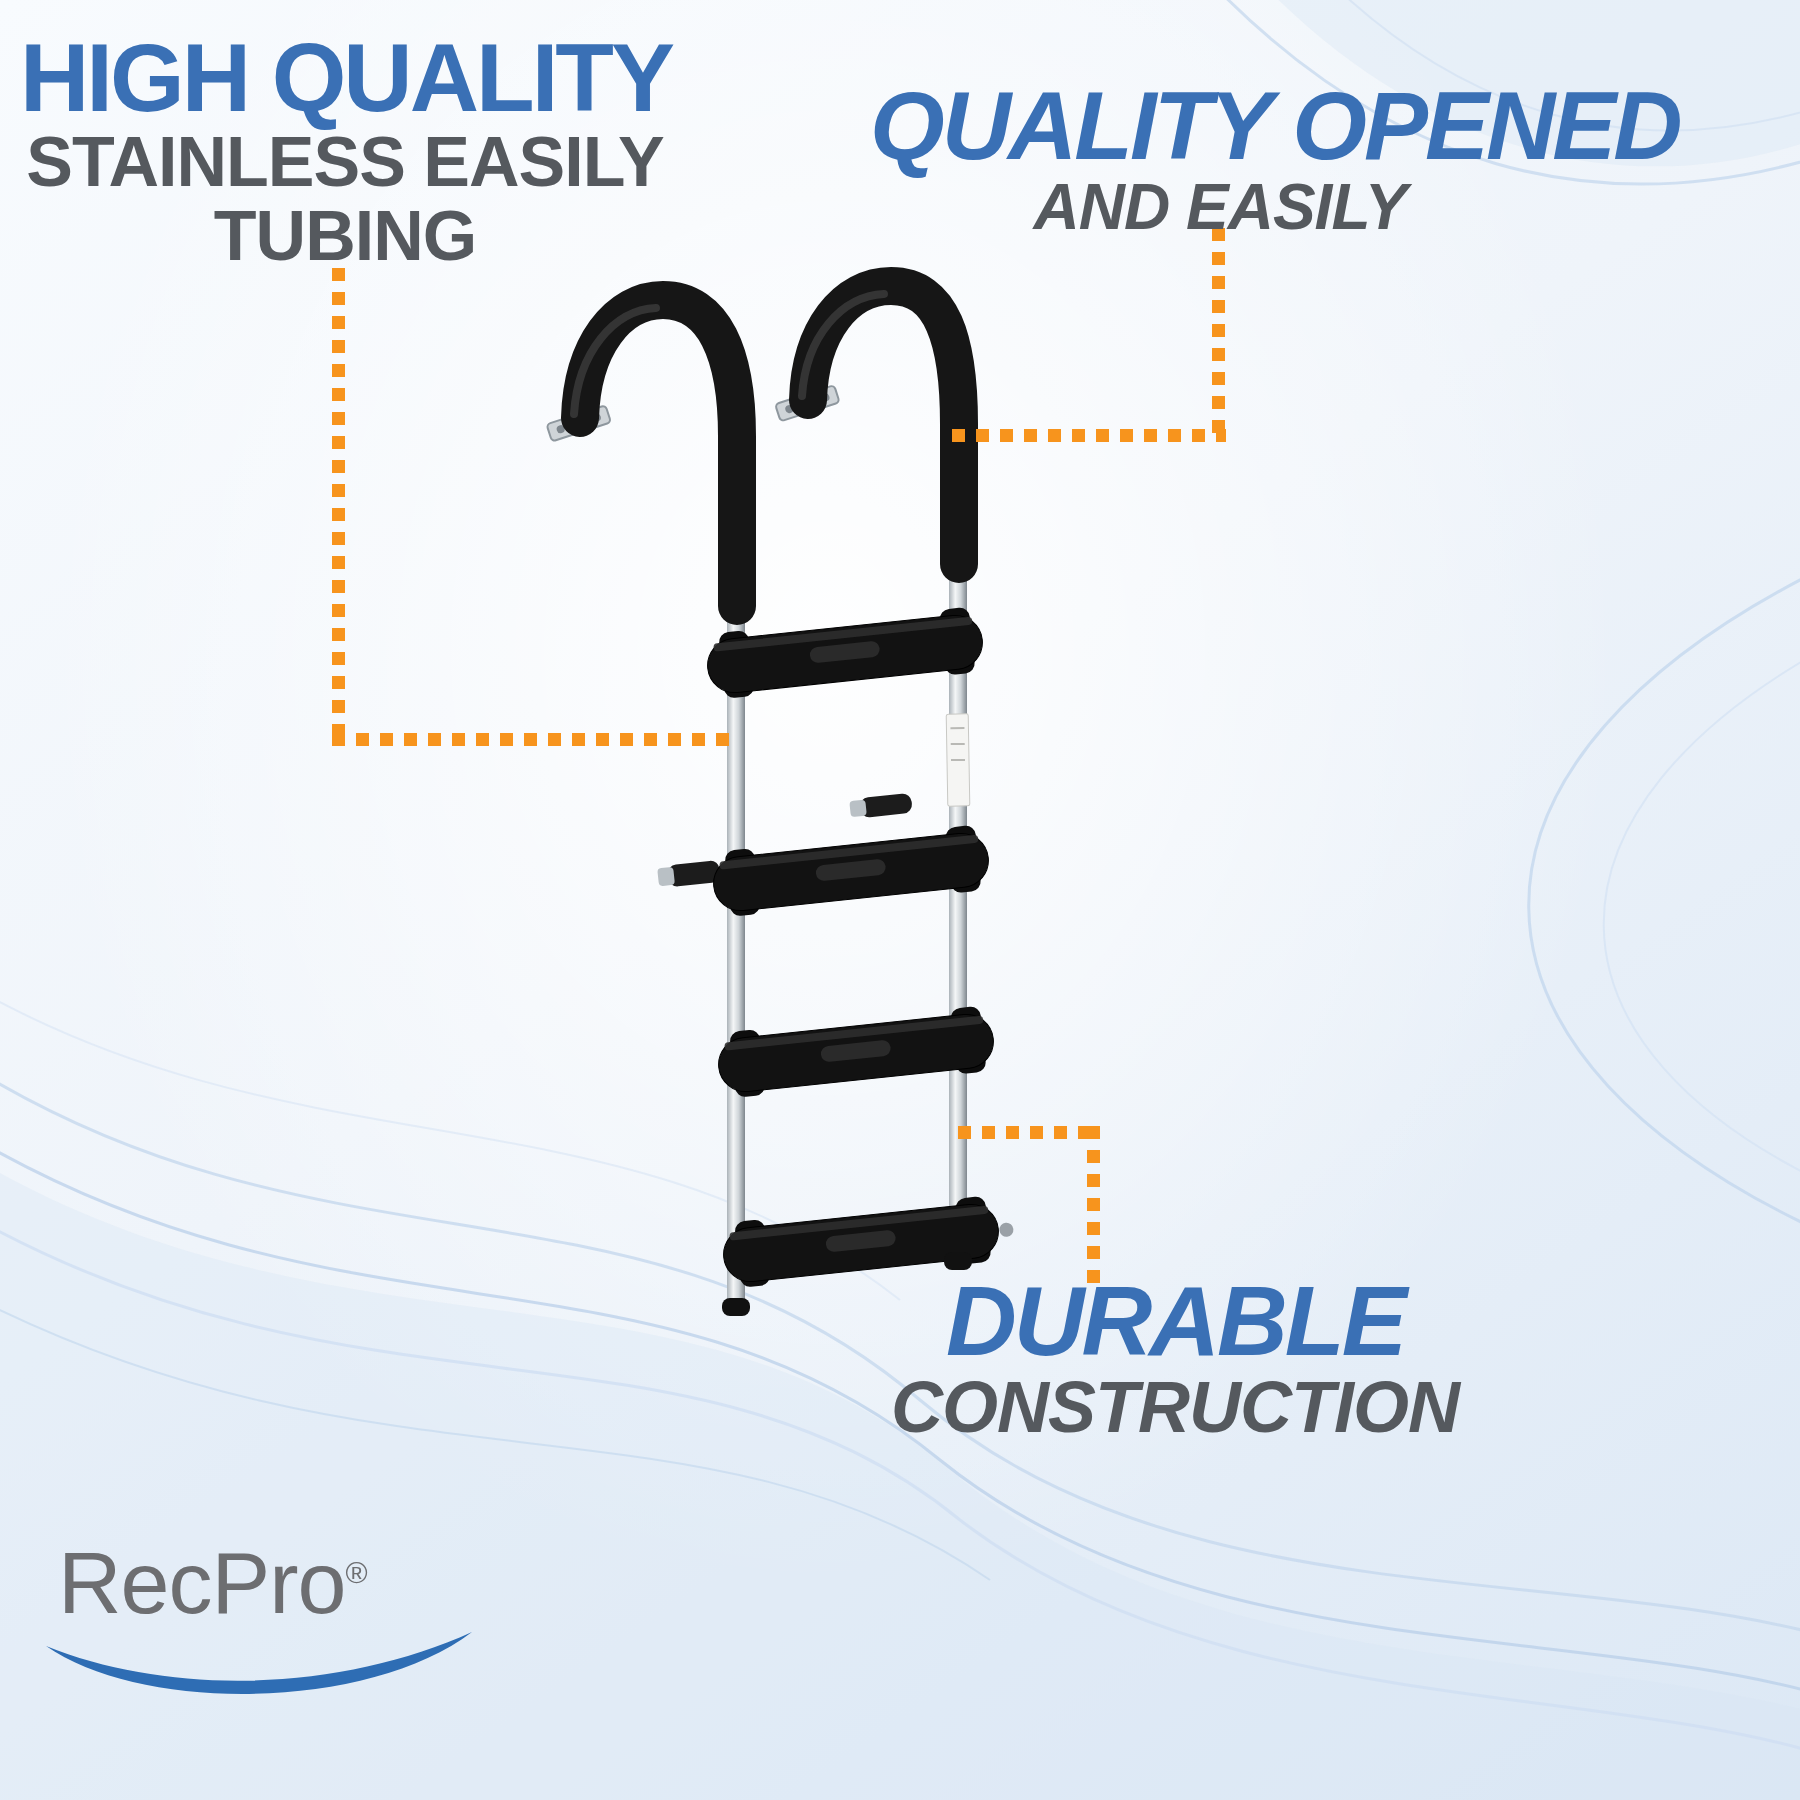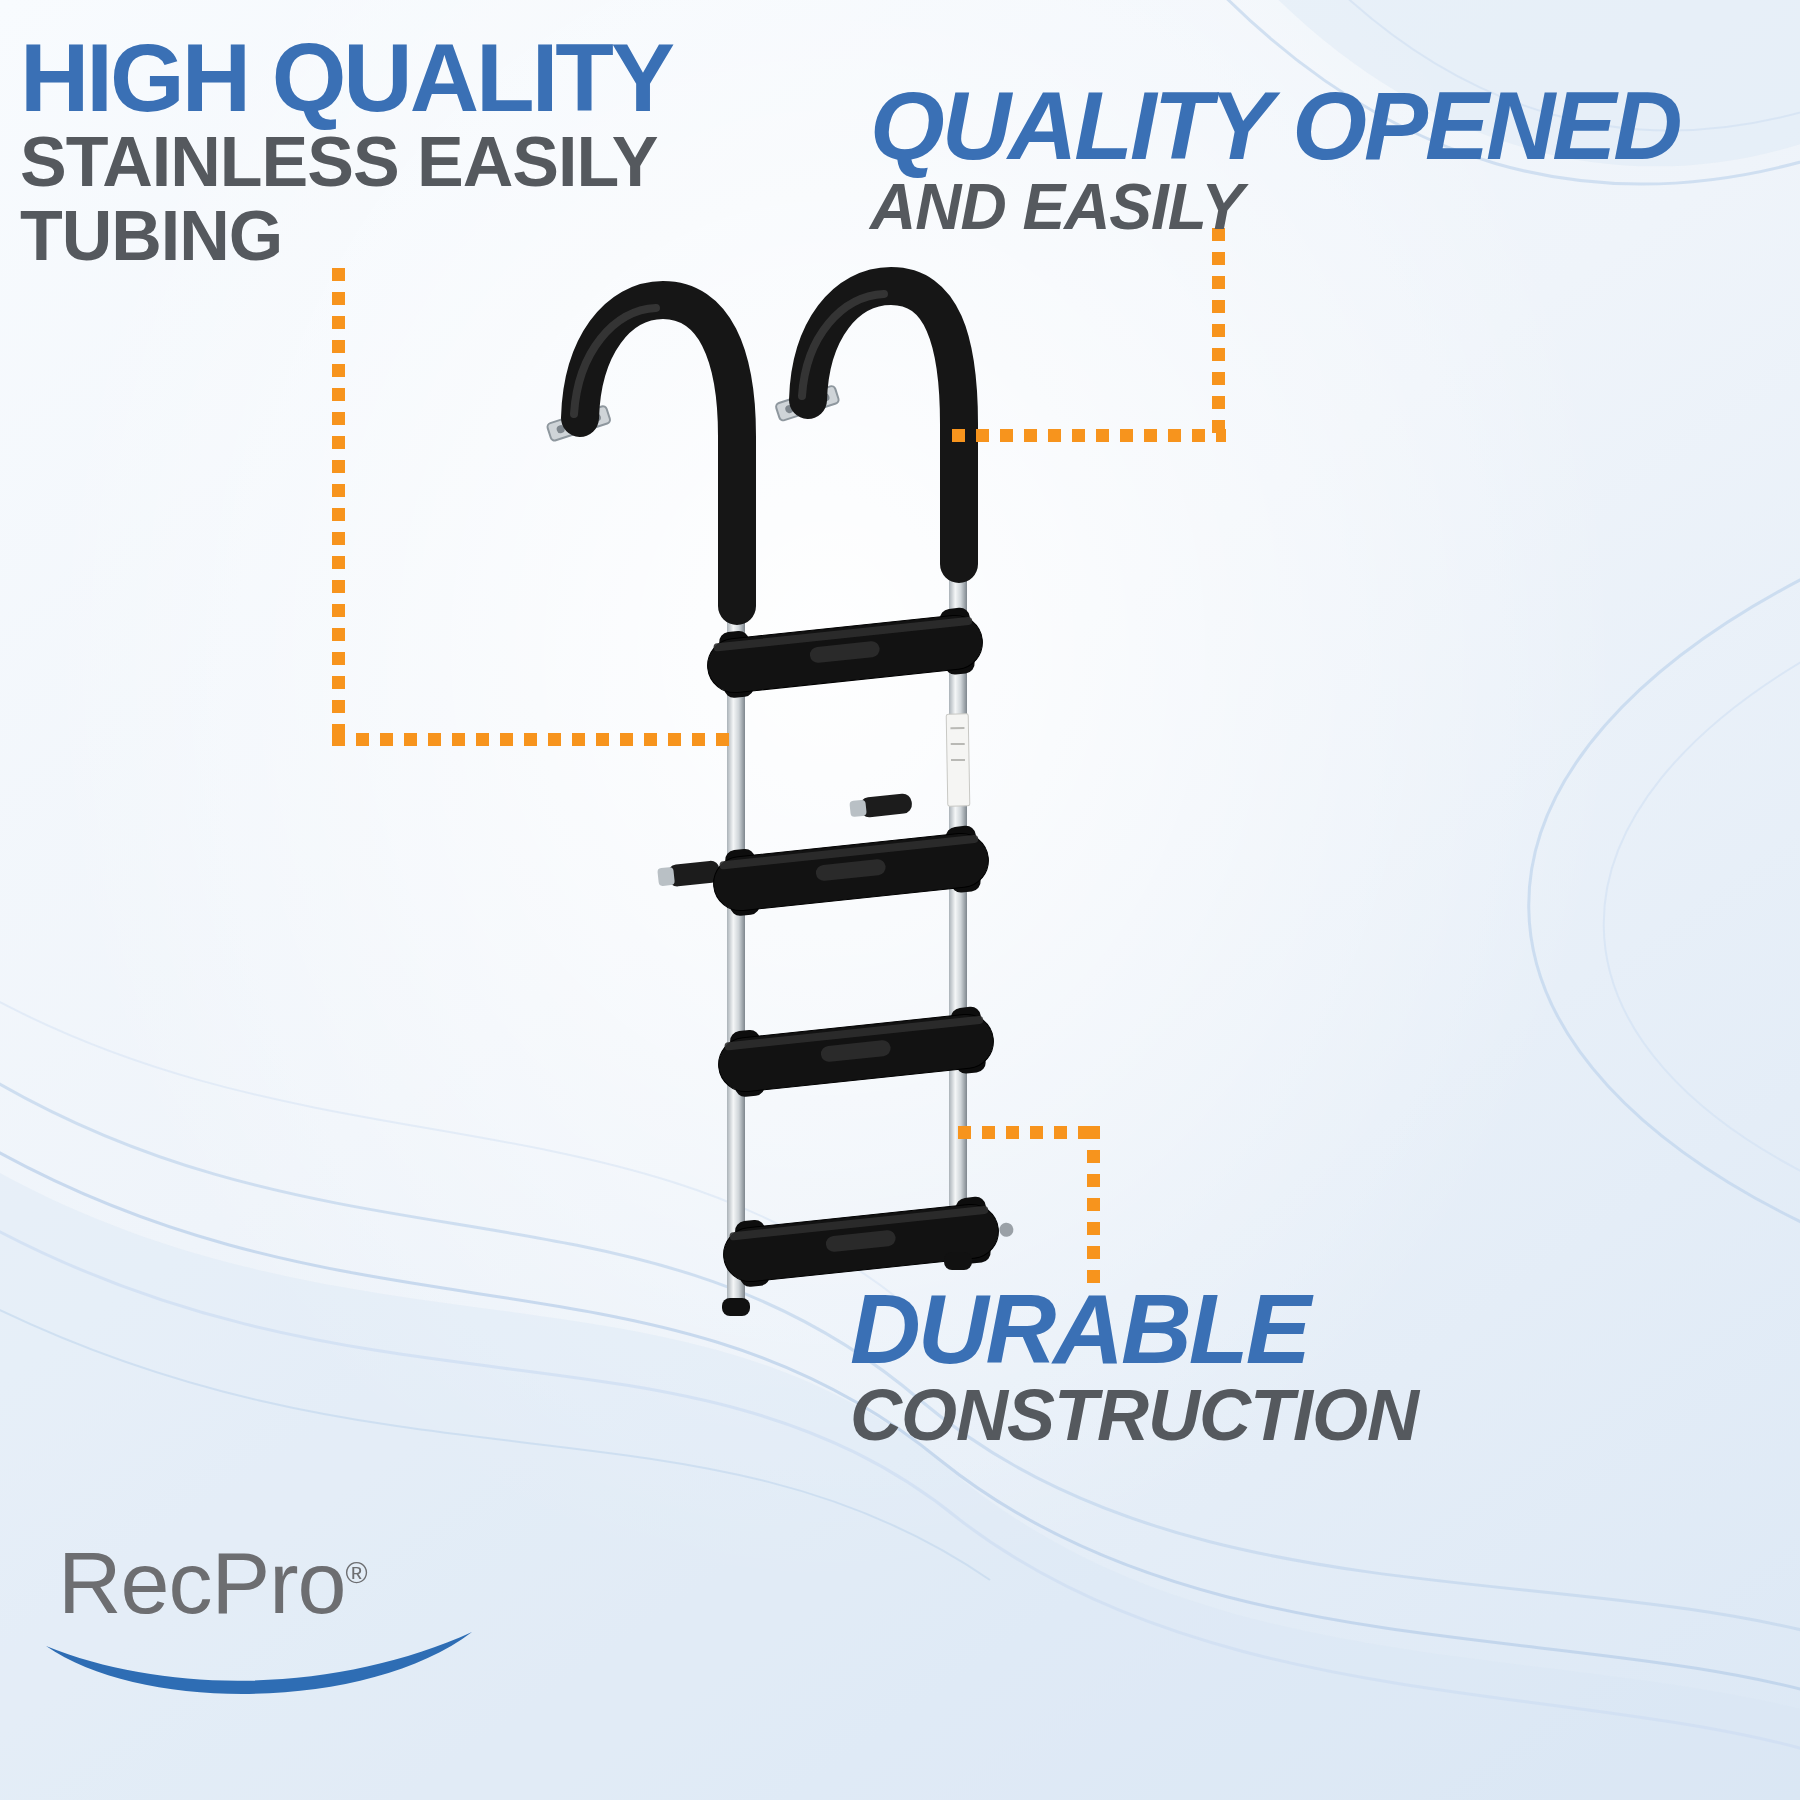--- a/index.html
+++ b/index.html
@@ -12,21 +12,21 @@
   }
   .canvas::before{
     content:"";
     position:absolute;inset:0;
     background:radial-gradient(ellipse at 46% 36%, rgba(255,255,255,0.95) 0%, rgba(255,255,255,0) 58%);
     pointer-events:none;
   }
   .bg-waves{position:absolute;inset:0;}
   .ladder{position:absolute;inset:0;}
 
-  .callout{position:absolute;}
+  .callout{position:absolute;text-align:center;}
   .callout .title{
     color:#3a70b5;
     font-weight:800;
     font-size:96px;
     line-height:1.0;
     letter-spacing:-3px;
     white-space:nowrap;
     margin:0;
   }
   .callout .sub{
@@ -37,21 +37,21 @@
     letter-spacing:-1px;
     white-space:nowrap;
     margin:0;
   }
   .italic .title,.italic .sub{font-style:italic;}
 
   .co-tubing{left:20px;top:30px;width:650px;}
   .co-opened{left:870px;top:78px;width:700px;}
   .co-opened .sub{font-size:64px;}
   .co-durable{left:850px;top:1272px;width:650px;}
-  .co-durable .title{font-size:98px;margin-top:8px;}
+  .co-durable .title{font-size:98px;}
   .co-durable .sub{font-size:72px;}
 
   .dot-h,.dot-v{position:absolute;}
   .dot-h{height:13px;background-image:repeating-linear-gradient(to right,#f7941d 0 13px,transparent 13px 24px);}
   .dot-v{width:13px;background-image:repeating-linear-gradient(to bottom,#f7941d 0 13px,transparent 13px 24px);}
 
   .line-a-v{left:332px;top:268px;height:478px;}
   .line-a-h{left:332px;top:733px;width:408px;}
   .line-b-v{left:1212px;top:228px;height:214px;}
   .line-b-h{left:952px;top:429px;width:274px;}

